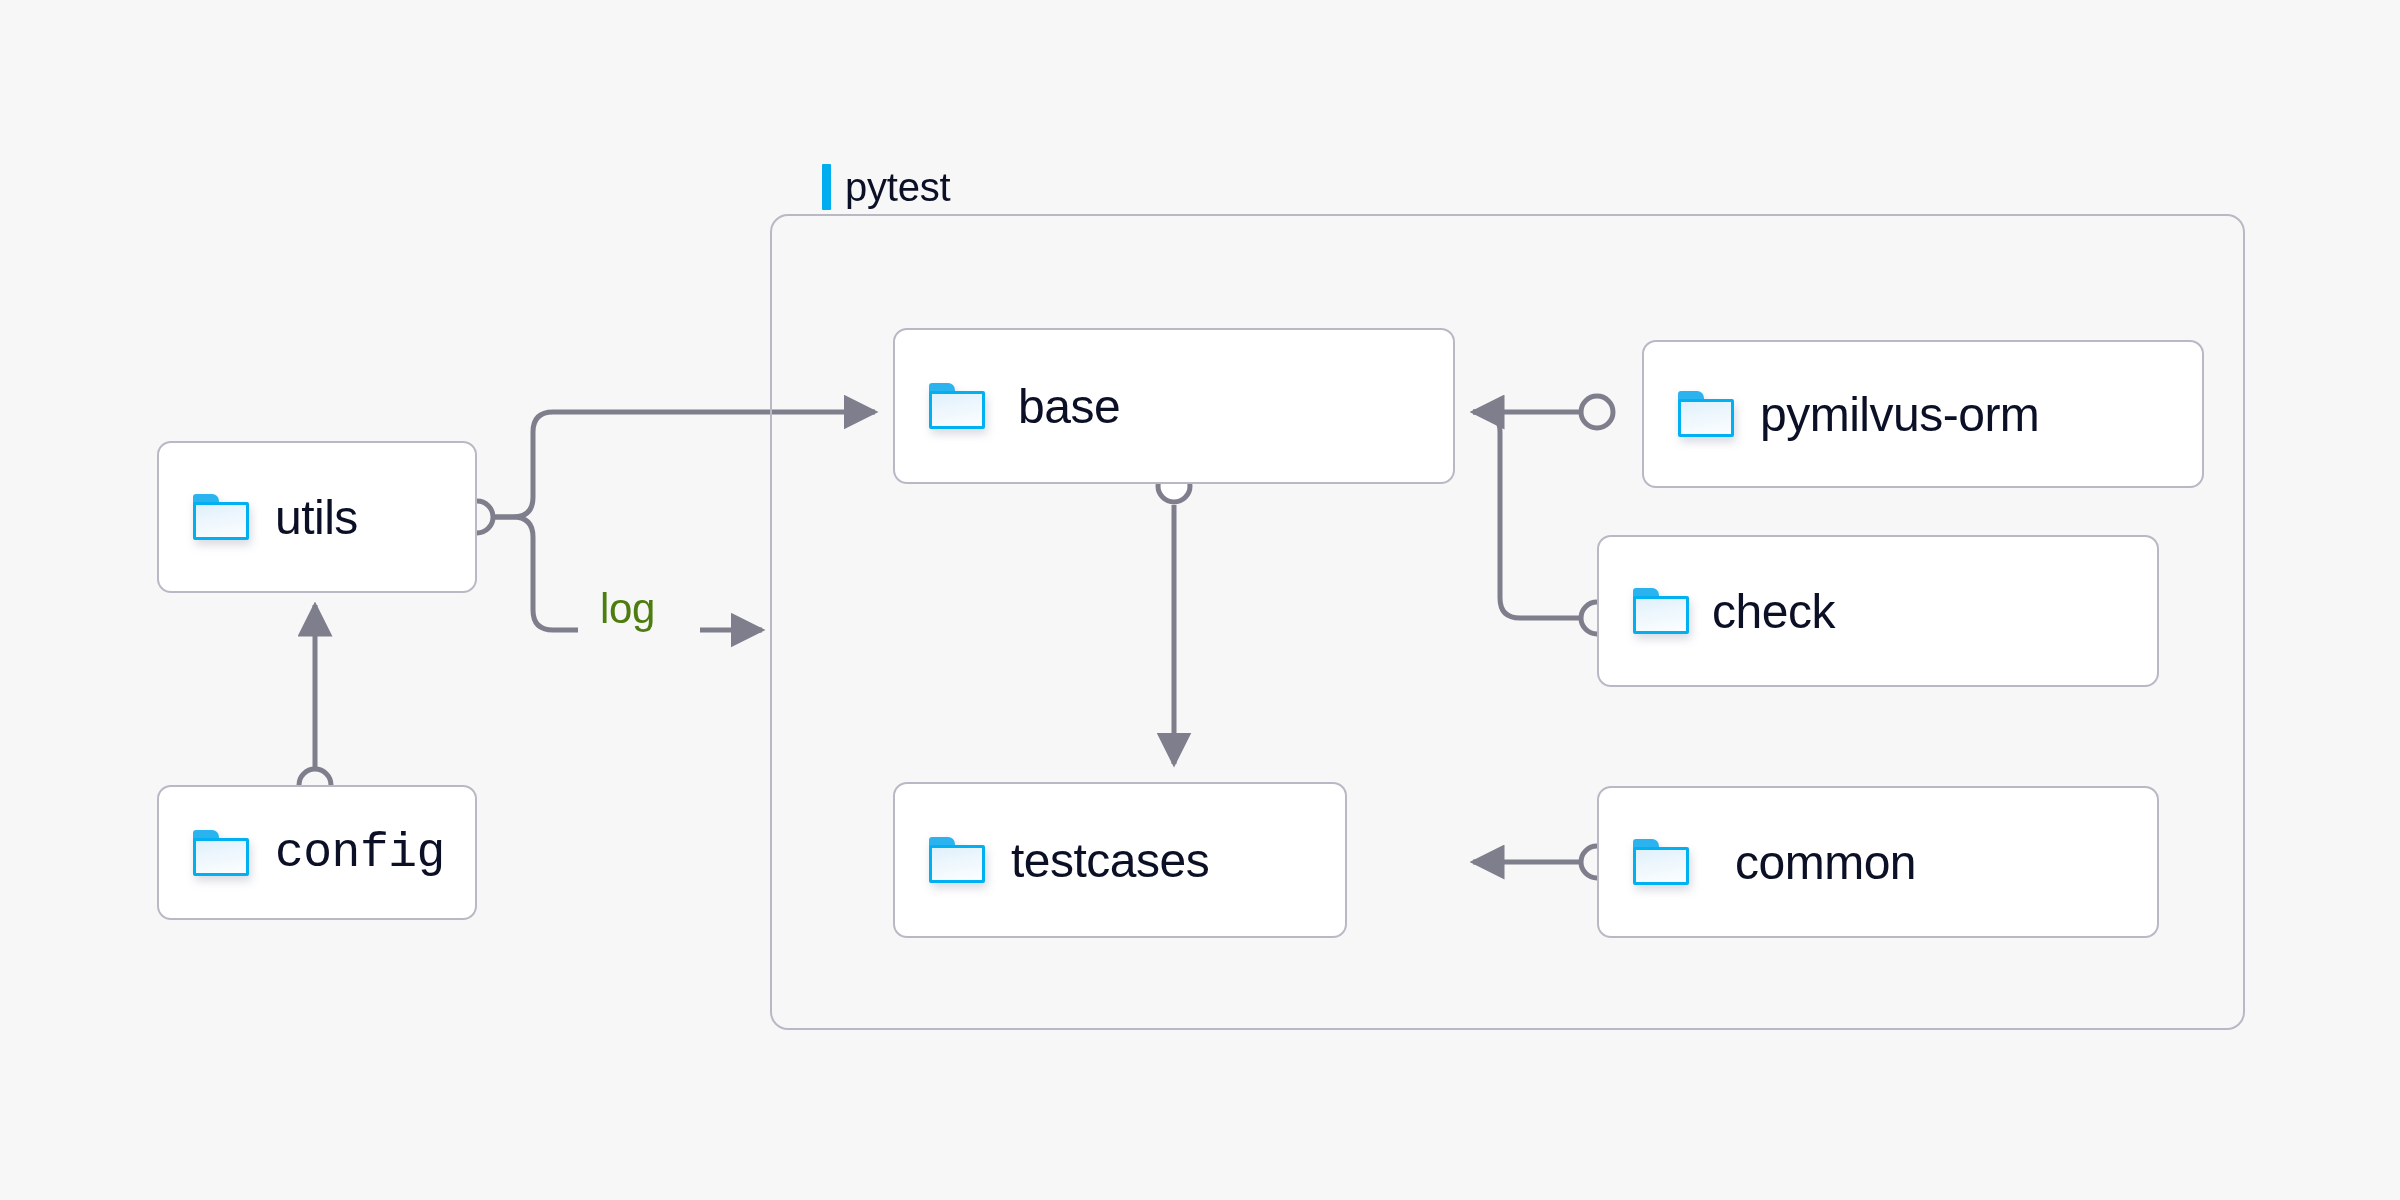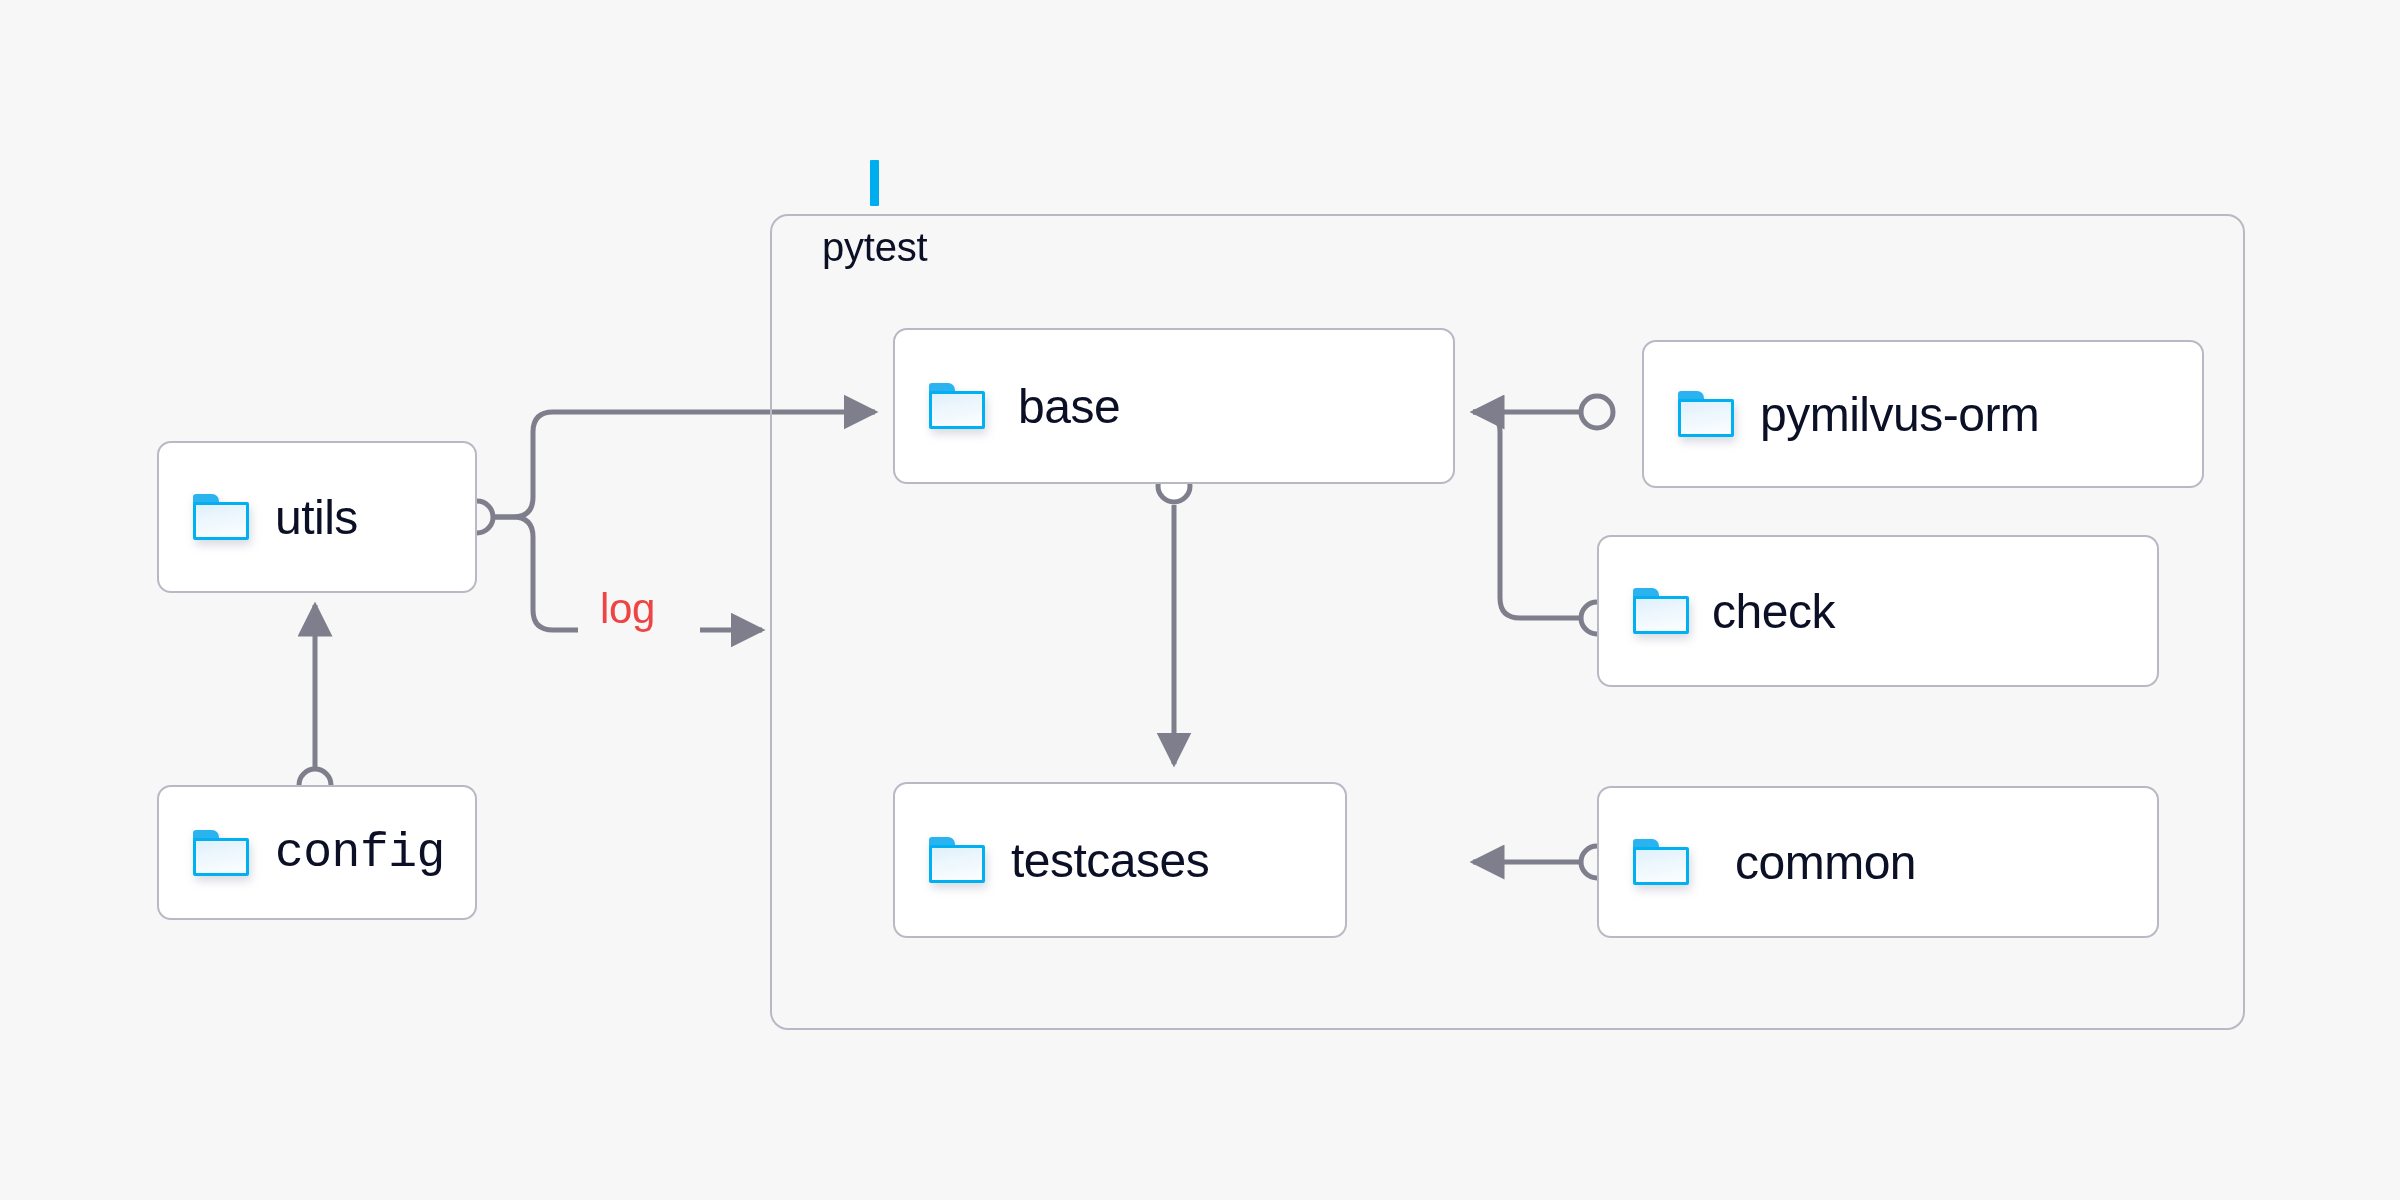--- a/index.html
+++ b/index.html
@@ -39,21 +39,20 @@
   }
   .group-label {
     position: absolute;
     display: flex;
     align-items: center;
     gap: 14px;
     background: #f7f7f7;
     padding: 0 14px 0 10px;
     height: 54px;
     line-height: 54px;
-    flex-direction: column;
   }
   .group-accent {
     width: 9px;
     height: 46px;
     background: #00adee;
     border-radius: 1px;
     flex: none;
   }
   .group-label-text {
     font-size: 40px;
@@ -107,21 +106,21 @@
     box-sizing: border-box;
     border: 3px solid #00b0f0;
     border-radius: 2px;
     background: linear-gradient(170deg, #dff0fb 0%, #eef7fd 45%, #fbfeff 100%);
   }
 
   
   .edge-label {
     position: absolute;
     font-size: 42px;
-    color: #ef4444;
+    color: #4d7c0f;
     letter-spacing: -0.3px;
     white-space: nowrap;
   }
 </style>
 </head>
 <body>
 
 <div id="stage">
 
   <svg id="edges" viewBox="0 0 2400 1200" xmlns="http://www.w3.org/2000/svg">

